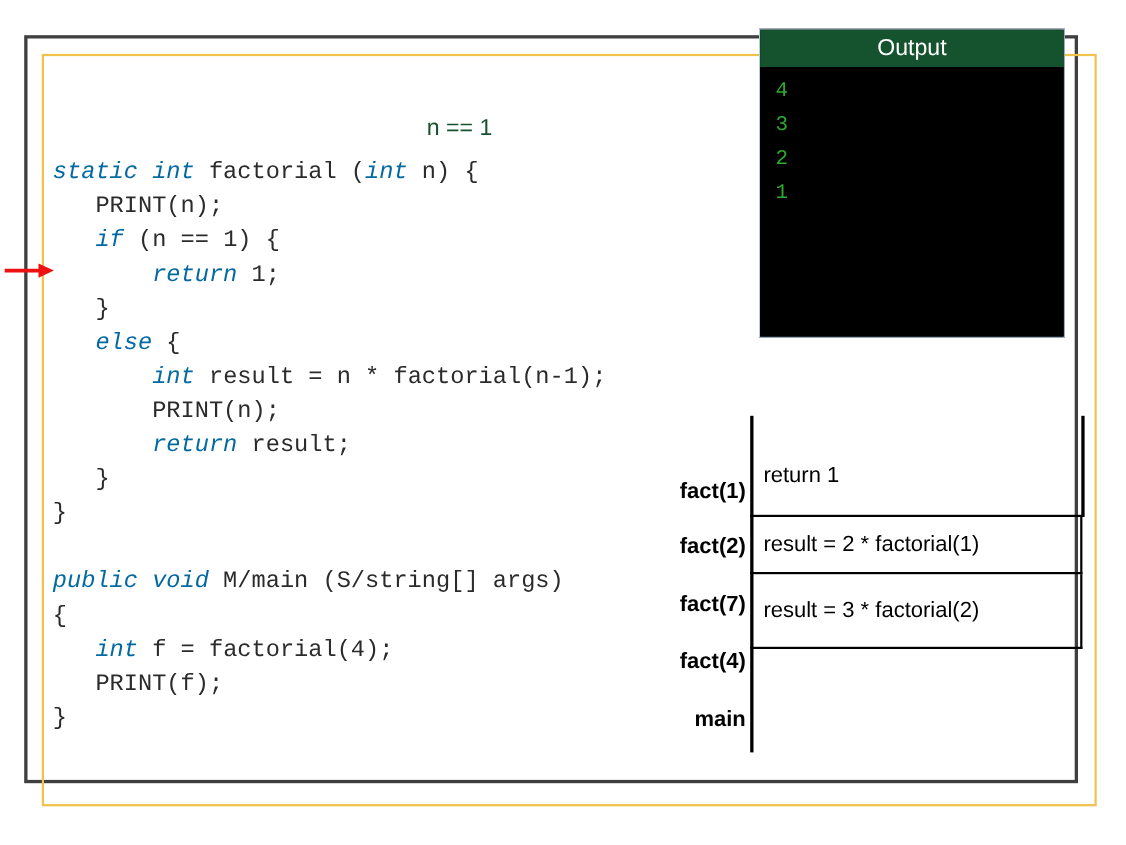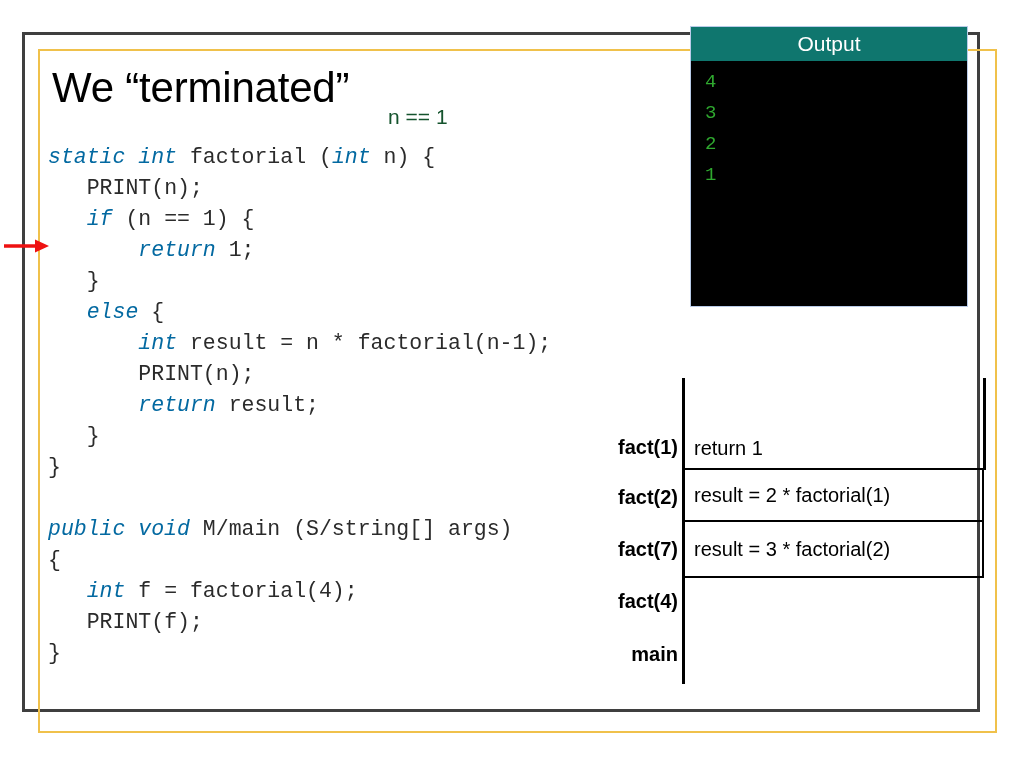--- a/index.html
+++ b/index.html
@@ -88,21 +88,21 @@
   #output-panel {
     position: absolute;
     left: 690px; top: 26px;
     width: 278px; height: 281px;
     box-sizing: border-box;
     border: 1.5px solid #b9cbe8;
     background: #000000;
   }
   #output-header {
     height: 34px;
-    background: #0f766e;
+    background: #14532d;
     color: #ffffff;
     font-size: 21px;
     line-height: 34px;
     text-align: center;
     font-family: "Liberation Sans", sans-serif;
   }
   #output-body {
     background: #000000;
     height: calc(100% - 34px);
     padding: 6px 0 0 14px;
@@ -147,23 +147,23 @@
     width: 74px;
     text-align: right;
     font-family: "Liberation Sans", sans-serif;
     font-size: 20px;
     color: #000000;
     white-space: nowrap;
     font-weight: bold;
   }
   
   #row-f1 { top: 0px;   height: 92px; border-bottom: 2.5px solid #000; align-items: flex-end; }
-  #row-f1 .cell { padding-bottom: 8px; }
+  #row-f1 .cell { padding-bottom: 24px; }
   #row-f2 { top: 92px;  height: 52px; border-bottom: 2.5px solid #000; border-right: 2.5px solid #000; }
-  #row-f3 { top: 144px; height: 56px; border-bottom: 2.5px solid #000; border-right: 2.5px solid #000; }
+  #row-f3 { top: 144px; height: 68px; border-bottom: 2.5px solid #000; border-right: 2.5px solid #000; }
   #row-f4 { top: 196px; height: 53px; border-bottom: 2.5px solid #000; border-right: 2.5px solid #000; }
   #row-main { top: 249px; height: 53px; border-bottom: 2.5px solid #000; border-right: 2.5px solid #000; }
   #row-f1-right {
     position: absolute;
     left: 379px; top: 0px;
     width: 2.5px; height: 92px;
     background: #000000;
   }
 
   #lbl-f1   { top: 58px; }
@@ -173,21 +173,20 @@
   #lbl-main { top: 265px; }
 </style>
 </head>
 <body>
 
 <div id="slide-root">
 
   <div id="outer-frame"></div>
   <div id="gold-frame"></div>
 
-  <div id="slide-title">We “terminated”</div>
 
   <div id="annot-n-eq-1">n == 1</div>
 
   <div id="code-block"><div class="code-line"><span class="kw">static int </span><span class="pl">factorial (</span><span class="kw">int</span><span class="pl"> n) {</span></div><div class="code-line"><span class="pl">   PRINT(n);</span></div><div class="code-line"><span class="pl">   </span><span class="kw">if</span><span class="pl"> (n == 1) {</span></div><div class="code-line"><span class="pl">       </span><span class="kw">return</span><span class="pl"> 1;</span></div><div class="code-line"><span class="pl">   }</span></div><div class="code-line"><span class="pl">   </span><span class="kw">else</span><span class="pl"> {</span></div><div class="code-line"><span class="pl">       </span><span class="kw">int</span><span class="pl"> result = n * factorial(n-1);</span></div><div class="code-line"><span class="pl">       PRINT(n);</span></div><div class="code-line"><span class="pl">       </span><span class="kw">return</span><span class="pl"> result;</span></div><div class="code-line"><span class="pl">   }</span></div><div class="code-line"><span class="pl">}</span></div><div class="code-blank">&nbsp;</div><div class="code-line"><span class="kw">public void</span><span class="pl"> M/main (S/string[] args)</span></div><div class="code-line"><span class="pl">{</span></div><div class="code-line"><span class="pl">   </span><span class="kw">int</span><span class="pl"> f = factorial(4);</span></div><div class="code-line"><span class="pl">   PRINT(f);</span></div><div class="code-line"><span class="pl">}</span></div></div>
 
   <svg id="red-arrow" viewBox="0 0 46 16">
     <line x1="0" y1="8" x2="34" y2="8" stroke="#ee1111" stroke-width="3.5"></line>
     <polygon points="31,1.5 45,8 31,14.5" fill="#ee1111"></polygon>
   </svg>
 

